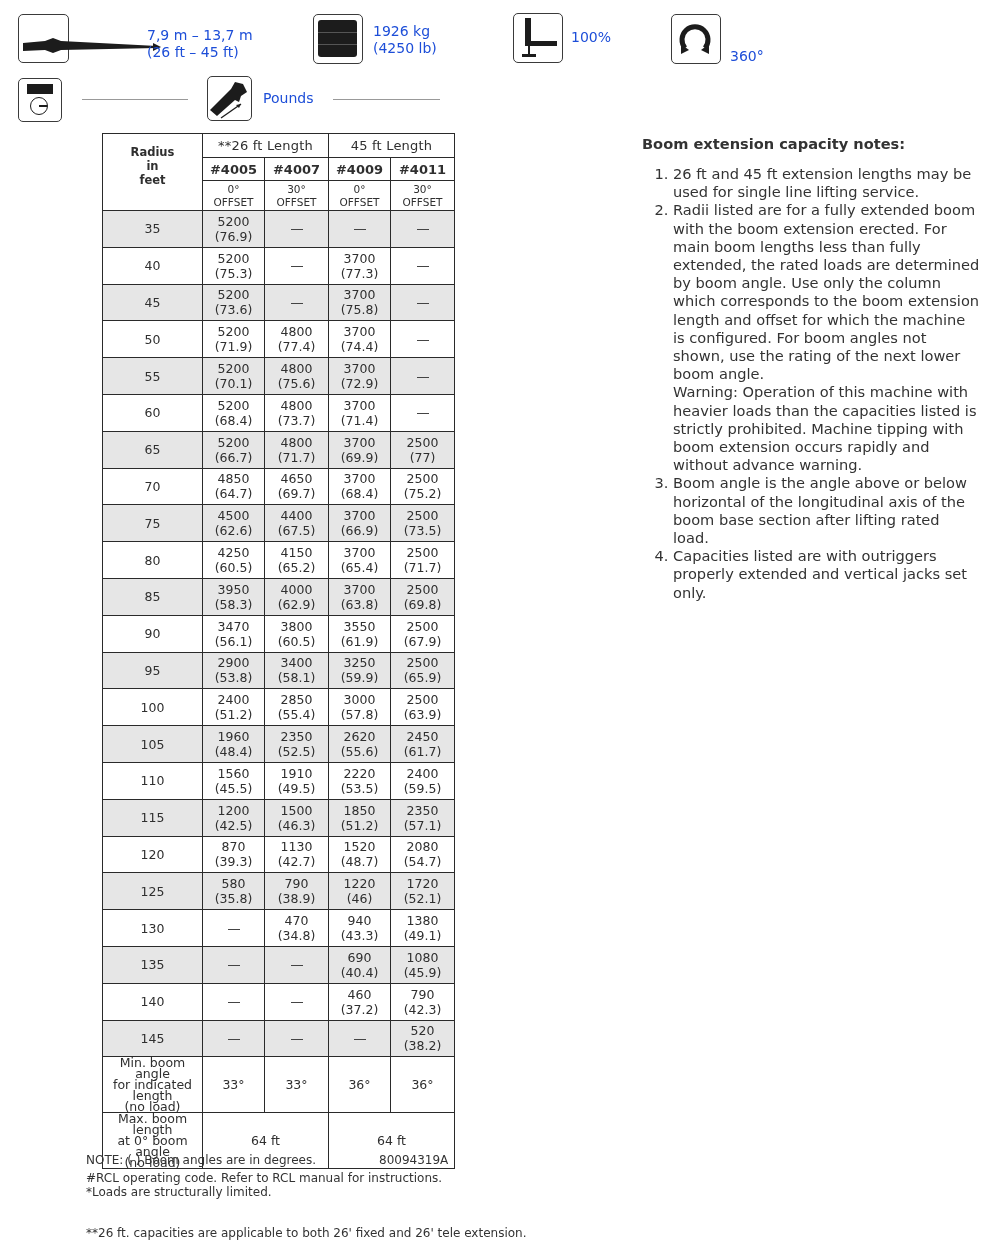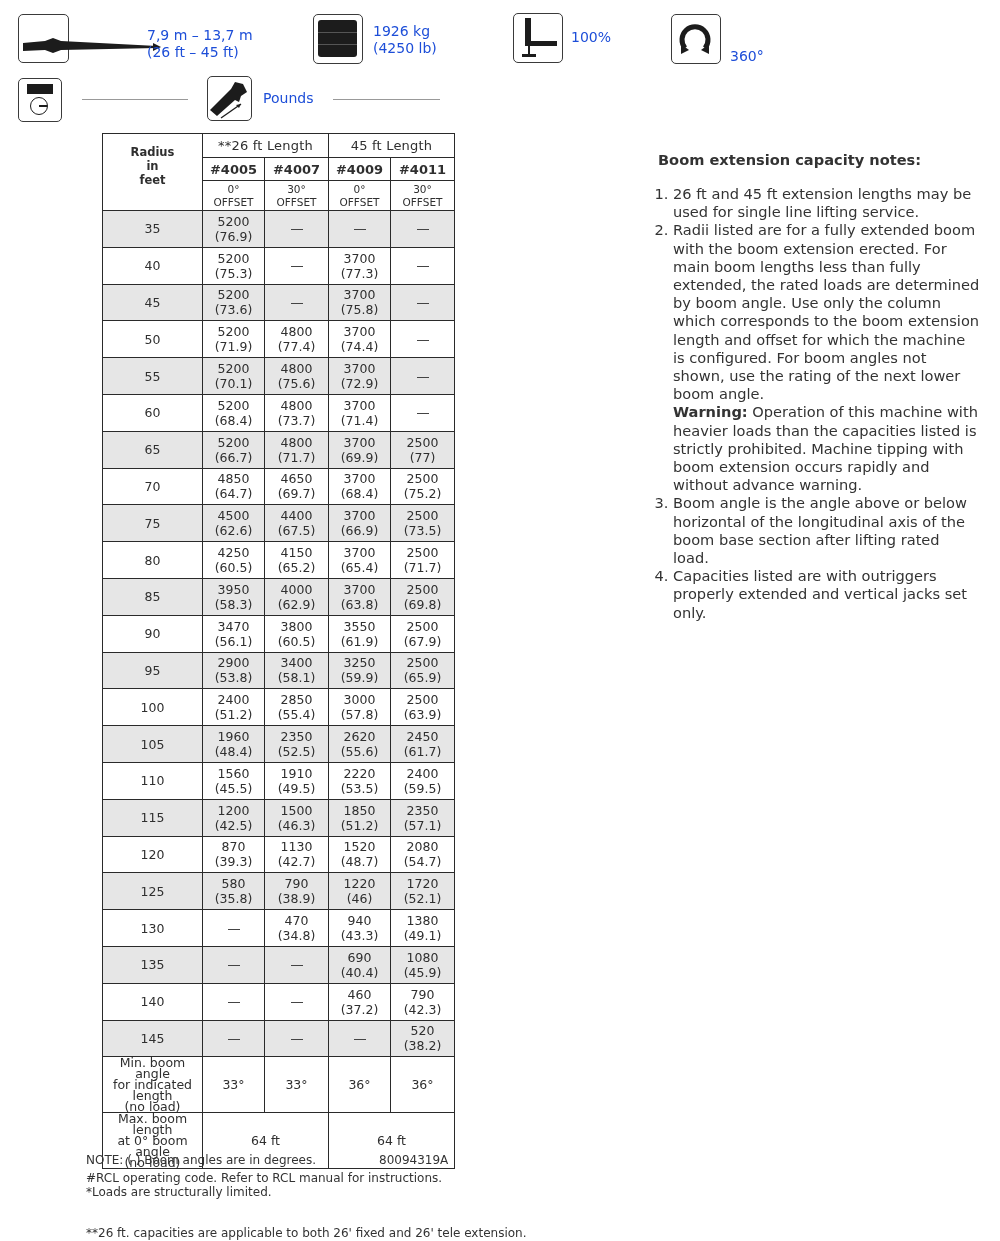--- a/index.html
+++ b/index.html
@@ -18,24 +18,24 @@
   .h-radius { font-size:11.5px; font-weight:bold !important; line-height:14px; }
   tr.data td { height:35.8px; font-size:12.5px; line-height:15px; }
   tr.data.shade td { background:#e6e6e6; }
   .dash { display:inline-block; width:12px; height:1px; background:#444; vertical-align:middle; }
   tr.minrow td { height:38px; font-size:12.5px; }
   tr.maxrow td { height:40px; font-size:12.5px; }
   .small-label { font-size:9.5px; line-height:11px; }
 
   .footnote { position:absolute; font-size:12px; line-height:13px; color:#333; }
   .notes { position:absolute; left:642px; top:135px; width:350px; font-size:14.6px; line-height:18.2px; color:#333; }
-  .notes h3 { margin:16px; font-size:14.6px; font-weight:bold; line-height:18px; }
+  .notes h3 { margin:0; font-size:14.6px; font-weight:bold; line-height:18px; }
   .notes ol { margin:12px; padding-left:19px; }
   .notes li { padding-left:0; }
-  .notes b { font-weight:bold; }
+  .notes b { font-weight:normal; }
 </style>
 </head>
 <body>
 
 <div class="icon-box" style="left:18px;top:14px;width:51px;height:49px;">
   <svg width="160" height="50" style="position:absolute;left:-2px;top:-2px;overflow:visible" viewBox="0 0 160 50">
     <path d="M6 30 L28 28 L36 25 L44 28 L140 33 L140 35 L44 37 L36 40 L28 37 L6 38 Z" fill="#1c1c1c"></path>
     <path d="M136 30 L144 34 L136 38 Z" fill="#1c1c1c"></path>
   </svg>
 </div>

